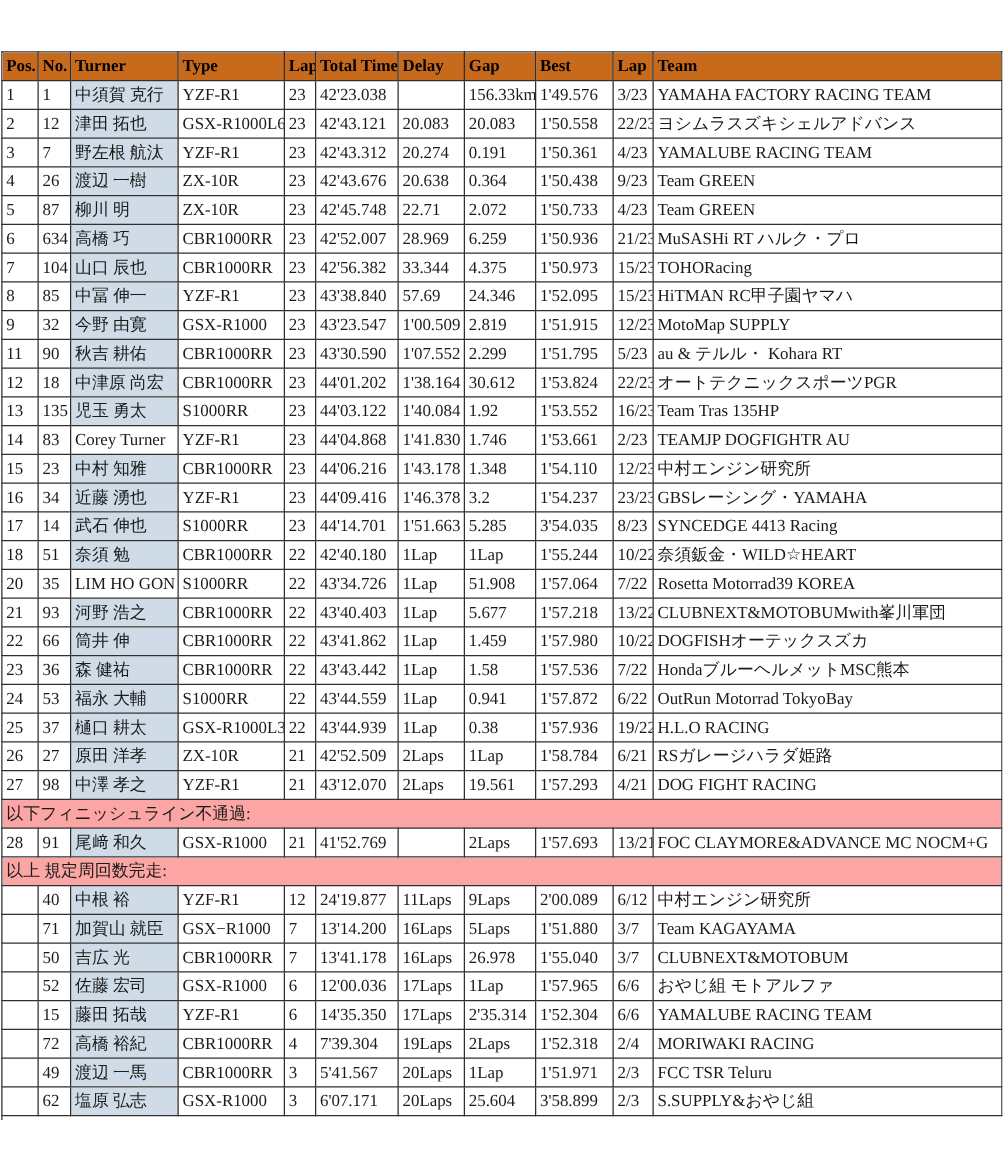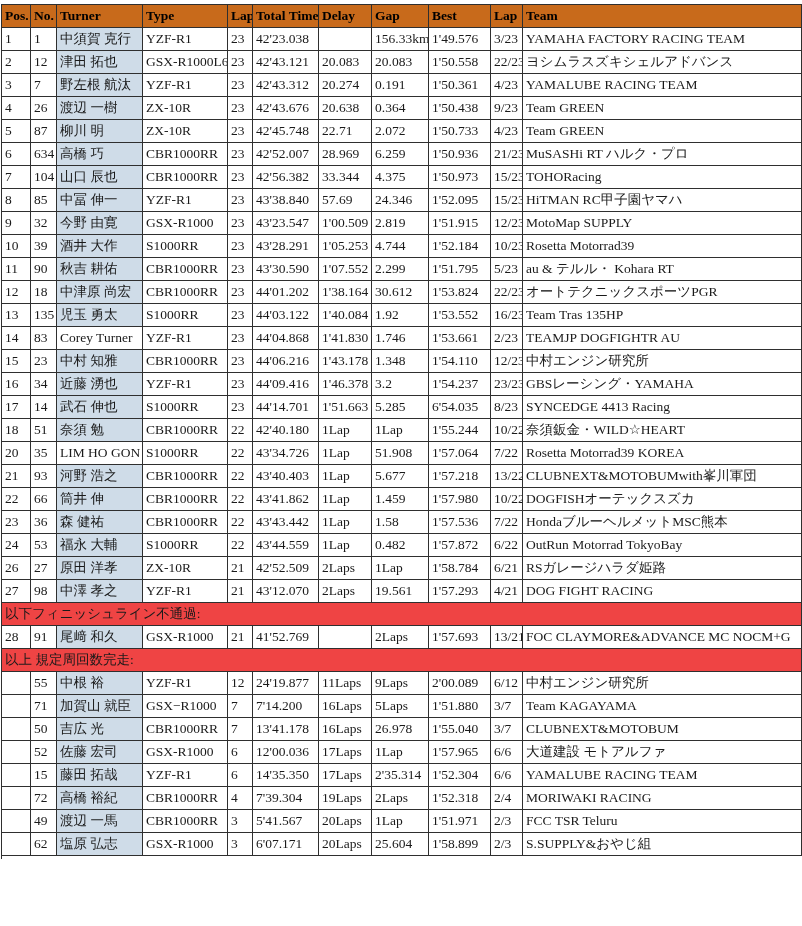--- a/index.html
+++ b/index.html
@@ -1,32 +1,32 @@
 <!DOCTYPE html>
 <html style="--header-bg: #C86A1B; --rider-bg: #CFDCE8;"><head>
 <meta charset="utf-8">
 <style>
   html,body { margin:0; padding:0; background:#ffffff; }
   body { font-family:"Liberation Serif","DejaVu Serif",serif; color:#1a1a1a; }
   .wrap { padding:4px 0 0 1px; width:801px; }
-  table { border-collapse:collapse; table-layout:fixed; width:800px; }
+  table { border-collapse:collapse; table-layout:fixed; width:800px;margin-top:37px; }
   th,td {
     border:1px solid #2f2f2f;
     font-size:13.5px;
     line-height:20px;
     height:20px;
     padding:1px 2px 1px 3px;
     text-align:left;
     vertical-align:middle;
     overflow:hidden;
     white-space:nowrap;
   }
   th { background:var(--header-bg,#C86A1B); font-weight:bold; color:#000; }
   td.rider.hl { background:var(--rider-bg,#CFDCE8); }
-  tr.section td, tr.footer td { background:#ef4444; }
+  tr.section td, tr.footer td { background:#fca5a5; }
   .stub { width:0; height:3px; border-left:1px solid #2f2f2f; }
   col.c-pos{width:29px} col.c-no{width:26px} col.c-rider{width:86px}
   col.c-bike{width:85px} col.c-lap{width:25px} col.c-total{width:66px}
   col.c-delay{width:53px} col.c-gap{width:57px} col.c-best{width:62px}
   col.c-bestlap{width:32px} col.c-team{width:279px}
 </style>
 </head>
 <body>
 
 <div class="wrap">
@@ -171,33 +171,20 @@
           <td>GSX-R1000</td>
           <td>23</td>
           <td>43'23.547</td>
           <td>1'00.509</td>
           <td>2.819</td>
           <td>1'51.915</td>
           <td>12/23</td>
           <td>MotoMap SUPPLY</td>
         </tr>
         <tr>
-          <td>10</td>
-          <td>39</td>
-          <td class="rider hl">酒井 大作</td>
-          <td>S1000RR</td>
-          <td>23</td>
-          <td>43'28.291</td>
-          <td>1'05.253</td>
-          <td>4.744</td>
-          <td>1'52.184</td>
-          <td>10/23</td>
-          <td>Rosetta Motorrad39</td>
-        </tr>
-        <tr>
           <td>11</td>
           <td>90</td>
           <td class="rider hl">秋吉 耕佑</td>
           <td>CBR1000RR</td>
           <td>23</td>
           <td>43'30.590</td>
           <td>1'07.552</td>
           <td>2.299</td>
           <td>1'51.795</td>
           <td>5/23</td>
@@ -270,21 +257,21 @@
         </tr>
         <tr>
           <td>17</td>
           <td>14</td>
           <td class="rider hl">武石 伸也</td>
           <td>S1000RR</td>
           <td>23</td>
           <td>44'14.701</td>
           <td>1'51.663</td>
           <td>5.285</td>
-          <td>6'54.035</td>
+          <td>3'54.035</td>
           <td>8/23</td>
           <td>SYNCEDGE 4413 Racing</td>
         </tr>
         <tr>
           <td>18</td>
           <td>51</td>
           <td class="rider hl">奈須 勉</td>
           <td>CBR1000RR</td>
           <td>22</td>
           <td>42'40.180</td>
@@ -347,24 +334,37 @@
           <td>HondaブルーヘルメットMSC熊本</td>
         </tr>
         <tr>
           <td>24</td>
           <td>53</td>
           <td class="rider hl">福永 大輔</td>
           <td>S1000RR</td>
           <td>22</td>
           <td>43'44.559</td>
           <td>1Lap</td>
-          <td>0.482</td>
+          <td>0.941</td>
           <td>1'57.872</td>
           <td>6/22</td>
           <td>OutRun Motorrad TokyoBay</td>
+        </tr>
+        <tr>
+          <td>25</td>
+          <td>37</td>
+          <td class="rider hl">樋口 耕太</td>
+          <td>GSX-R1000L3</td>
+          <td>22</td>
+          <td>43'44.939</td>
+          <td>1Lap</td>
+          <td>0.38</td>
+          <td>1'57.936</td>
+          <td>19/22</td>
+          <td>H.L.O RACING</td>
         </tr>
         <tr>
           <td>26</td>
           <td>27</td>
           <td class="rider hl">原田 洋孝</td>
           <td>ZX-10R</td>
           <td>21</td>
           <td>42'52.509</td>
           <td>2Laps</td>
           <td>1Lap</td>
@@ -399,38 +399,38 @@
           <td>2Laps</td>
           <td>1'57.693</td>
           <td>13/21</td>
           <td>FOC CLAYMORE&amp;ADVANCE MC NOCM+G</td>
         </tr>
         <tr class="section">
           <td colspan="11">以上 規定周回数完走:</td>
         </tr>
         <tr>
           <td></td>
-          <td>55</td>
+          <td>40</td>
           <td class="rider hl">中根 裕</td>
           <td>YZF-R1</td>
           <td>12</td>
           <td>24'19.877</td>
           <td>11Laps</td>
           <td>9Laps</td>
           <td>2'00.089</td>
           <td>6/12</td>
           <td>中村エンジン研究所</td>
         </tr>
         <tr>
           <td></td>
           <td>71</td>
           <td class="rider hl">加賀山 就臣</td>
           <td>GSX−R1000</td>
           <td>7</td>
-          <td>7'14.200</td>
+          <td>13'14.200</td>
           <td>16Laps</td>
           <td>5Laps</td>
           <td>1'51.880</td>
           <td>3/7</td>
           <td>Team KAGAYAMA</td>
         </tr>
         <tr>
           <td></td>
           <td>50</td>
           <td class="rider hl">吉広 光</td>
@@ -447,21 +447,21 @@
           <td></td>
           <td>52</td>
           <td class="rider hl">佐藤 宏司</td>
           <td>GSX-R1000</td>
           <td>6</td>
           <td>12'00.036</td>
           <td>17Laps</td>
           <td>1Lap</td>
           <td>1'57.965</td>
           <td>6/6</td>
-          <td>大道建設 モトアルファ</td>
+          <td>おやじ組 モトアルファ</td>
         </tr>
         <tr>
           <td></td>
           <td>15</td>
           <td class="rider hl">藤田 拓哉</td>
           <td>YZF-R1</td>
           <td>6</td>
           <td>14'35.350</td>
           <td>17Laps</td>
           <td>2'35.314</td>
@@ -497,20 +497,20 @@
         </tr>
         <tr>
           <td></td>
           <td>62</td>
           <td class="rider hl">塩原 弘志</td>
           <td>GSX-R1000</td>
           <td>3</td>
           <td>6'07.171</td>
           <td>20Laps</td>
           <td>25.604</td>
-          <td>1'58.899</td>
+          <td>3'58.899</td>
           <td>2/3</td>
           <td>S.SUPPLY&amp;おやじ組</td>
         </tr>
       </tbody>
   </table>
   <div class="stub"></div>
 </div>
 
 </body></html>

